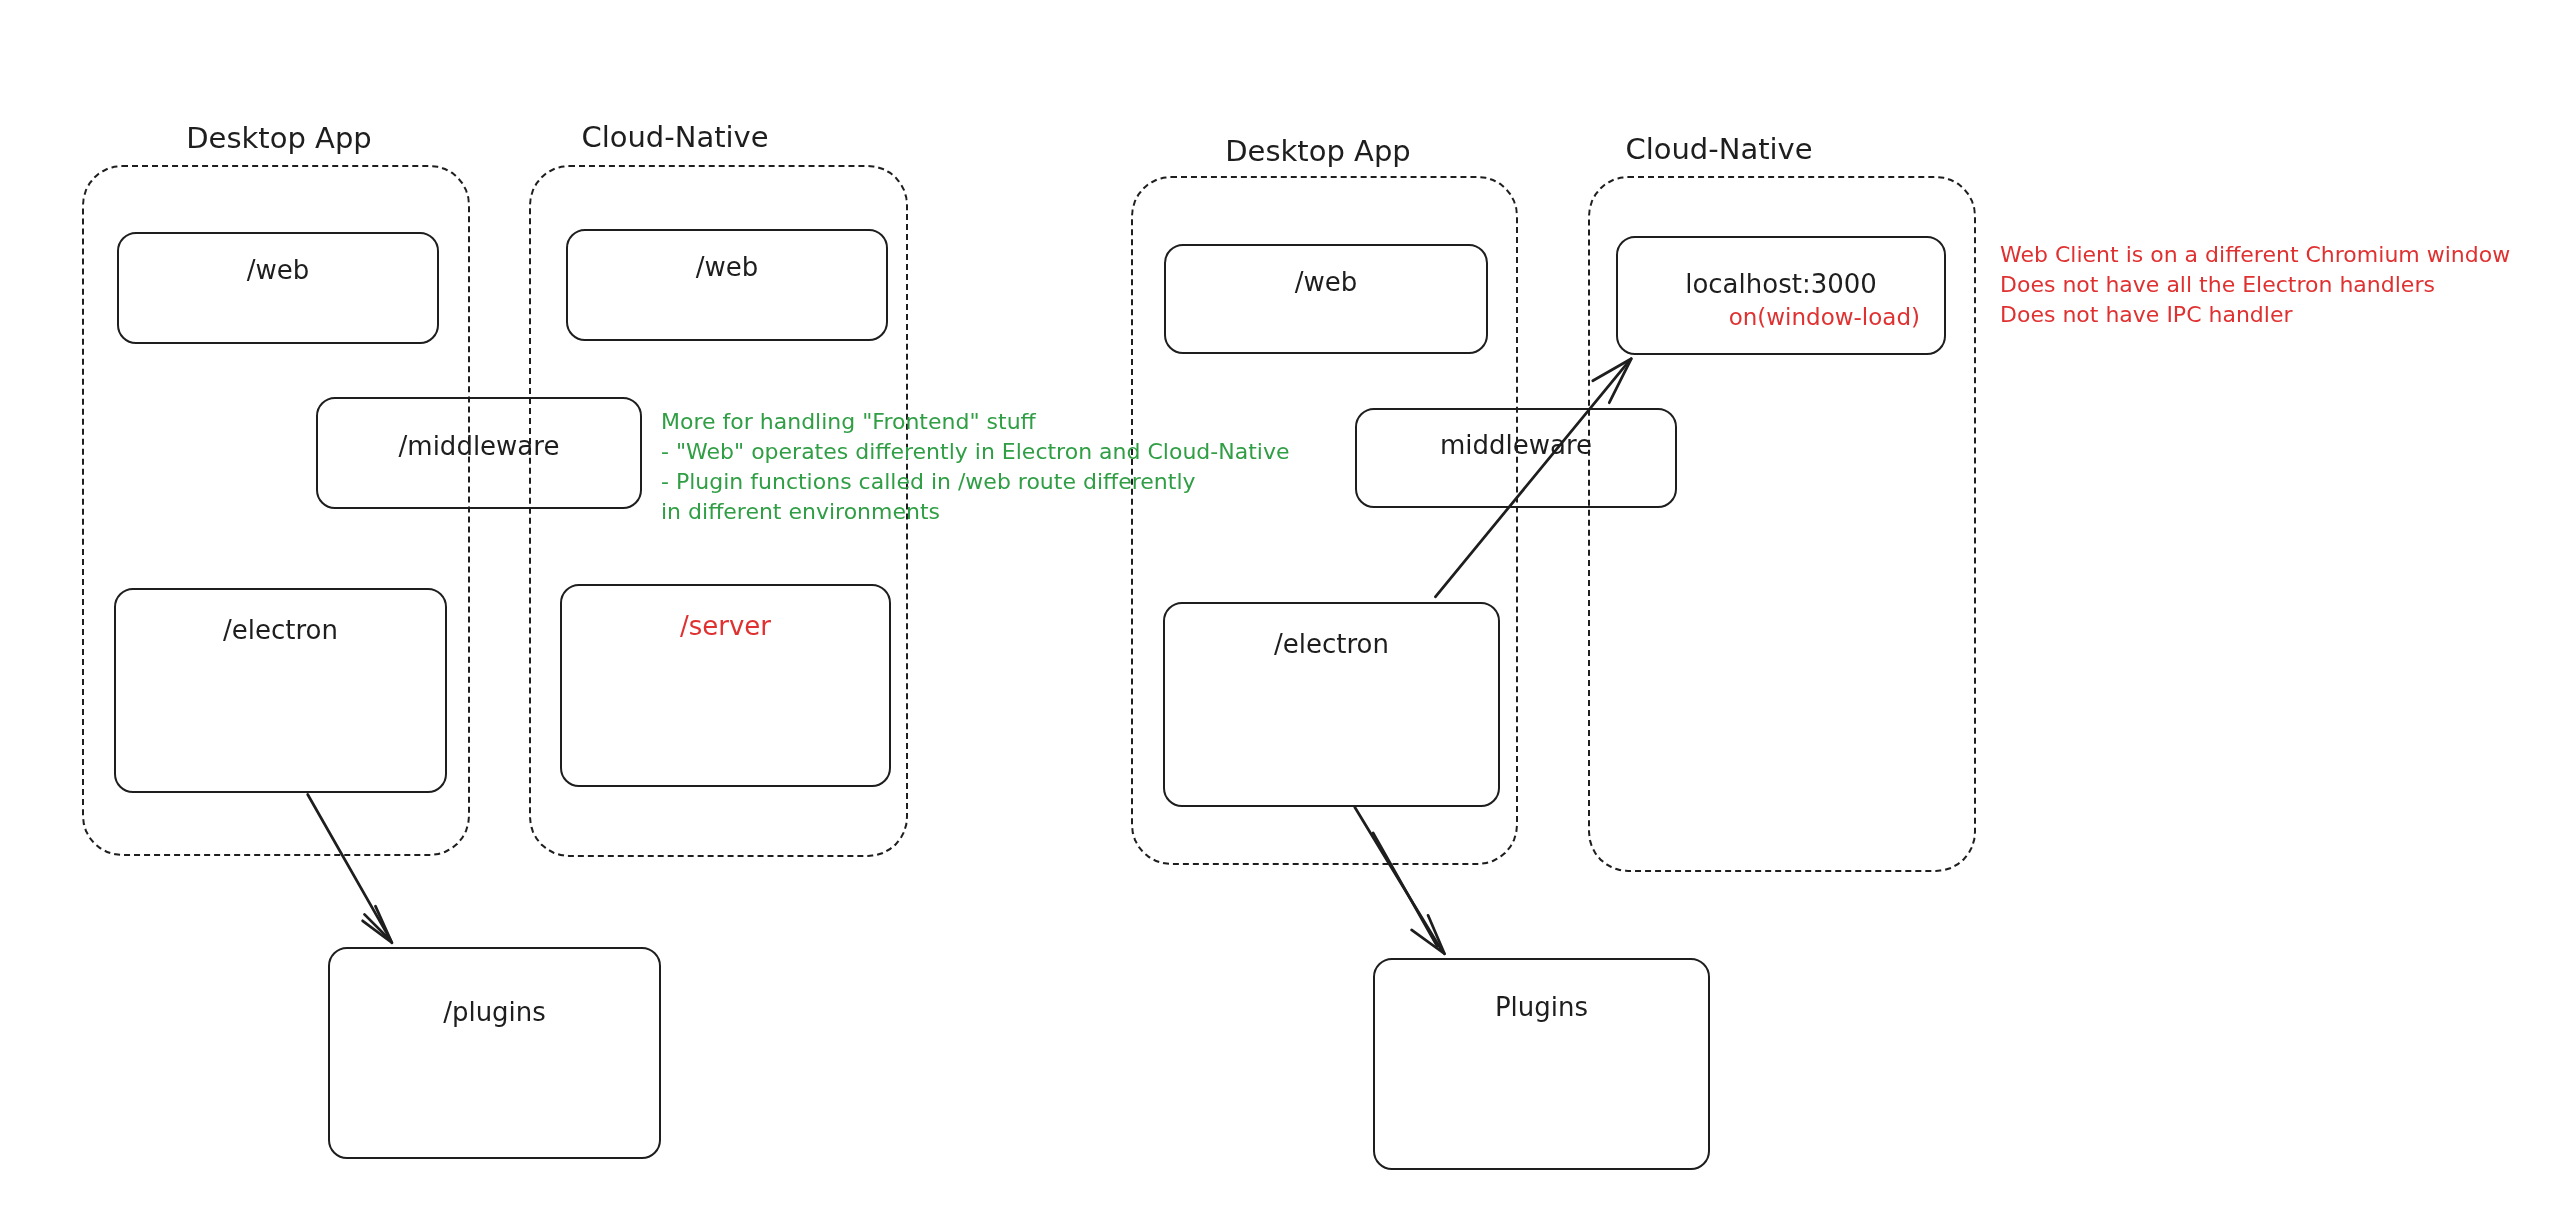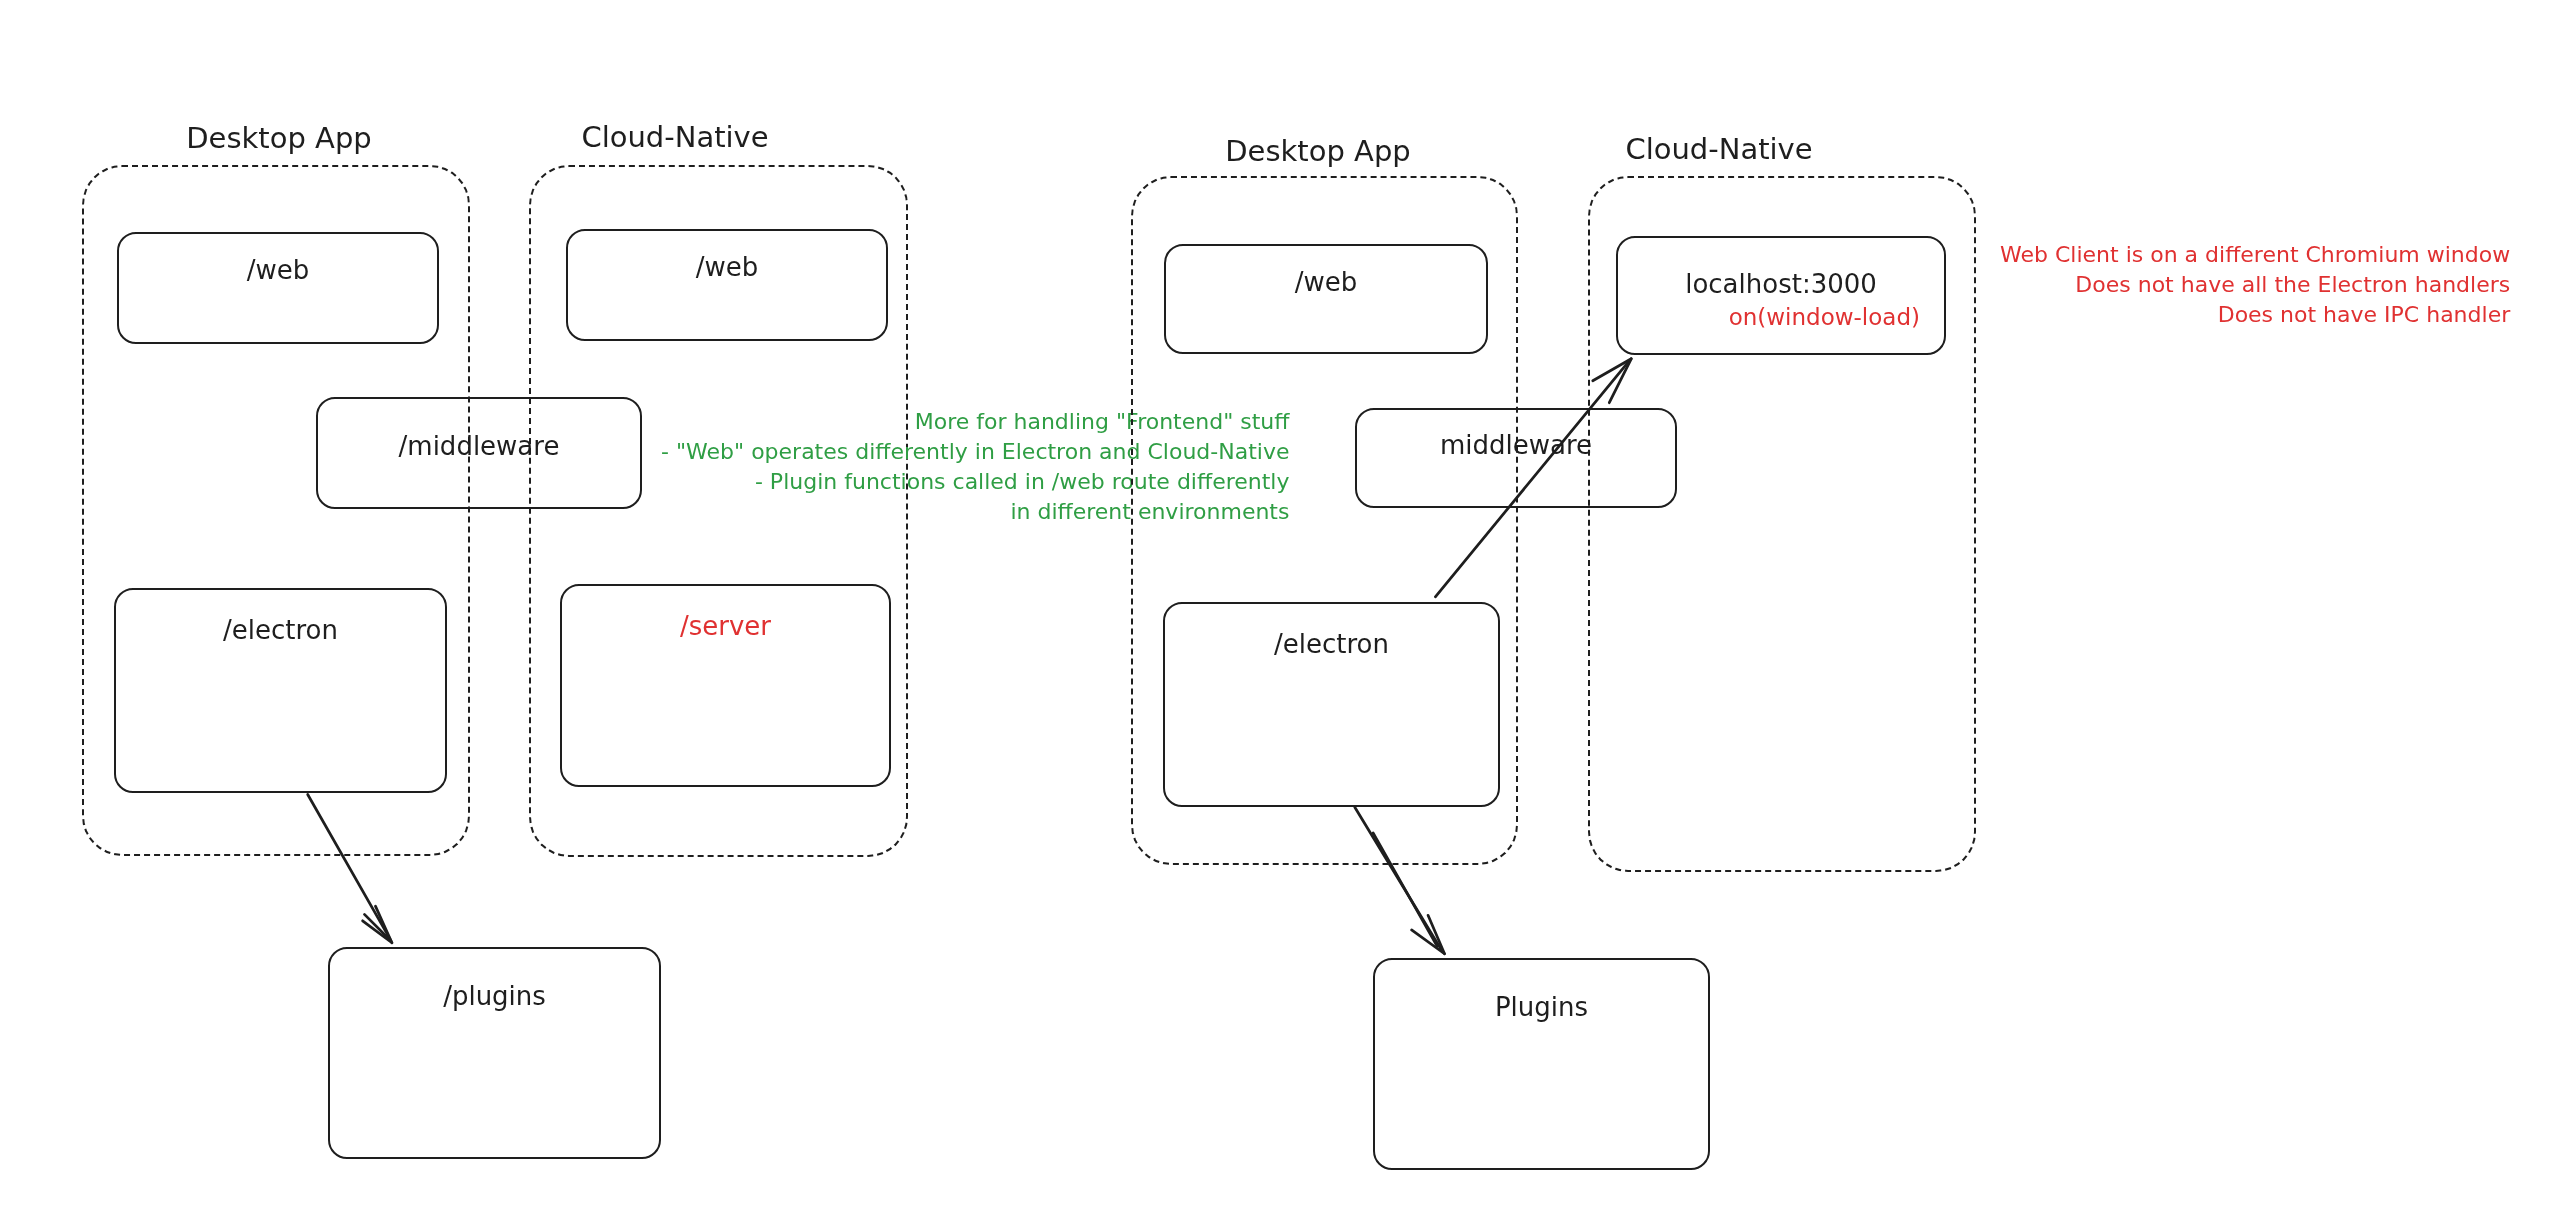--- a/index.html
+++ b/index.html
@@ -47,21 +47,20 @@
     position: absolute;
     font-size: 23px;
     line-height: 26px;
     white-space: nowrap;
   }
   .note {
     position: absolute;
     font-size: 22px;
     line-height: 30px;
     white-space: nowrap;
-    text-align: right;
   }
   .note.green { color: #2f9e44; }
   .note.red { color: #e03131; }
   .arrows-layer {
     position: absolute;
     left: 0; top: 0;
     width: 2576px; height: 1232px;
     pointer-events: none;
   }
   .arrows-layer line {
@@ -94,21 +93,21 @@
   </div>
 
   <div class="box" style="left:114px; top:588px; width:333px; height:205px; padding-top:26px;">
     <span class="box-label">/electron</span>
   </div>
 
   <div class="box" style="left:560px; top:584px; width:331px; height:203px; padding-top:26px;">
     <span class="box-label red-text">/server</span>
   </div>
 
-  <div class="box" style="left:328px; top:947px; width:333px; height:212px; padding-top:33px;">
+  <div class="box" style="left:328px; top:947px; width:333px; height:212px; padding-top:49px;">
     <span class="box-label">/plugins</span>
   </div>
 
   <div class="note green" style="left:661px; top:407px;">
     <div>More for handling "Frontend" stuff</div>
     <div>- "Web" operates differently in Electron and Cloud-Native</div>
     <div>- Plugin functions called in /web route differently</div>
     <div>in different environments</div>
   </div>
 

